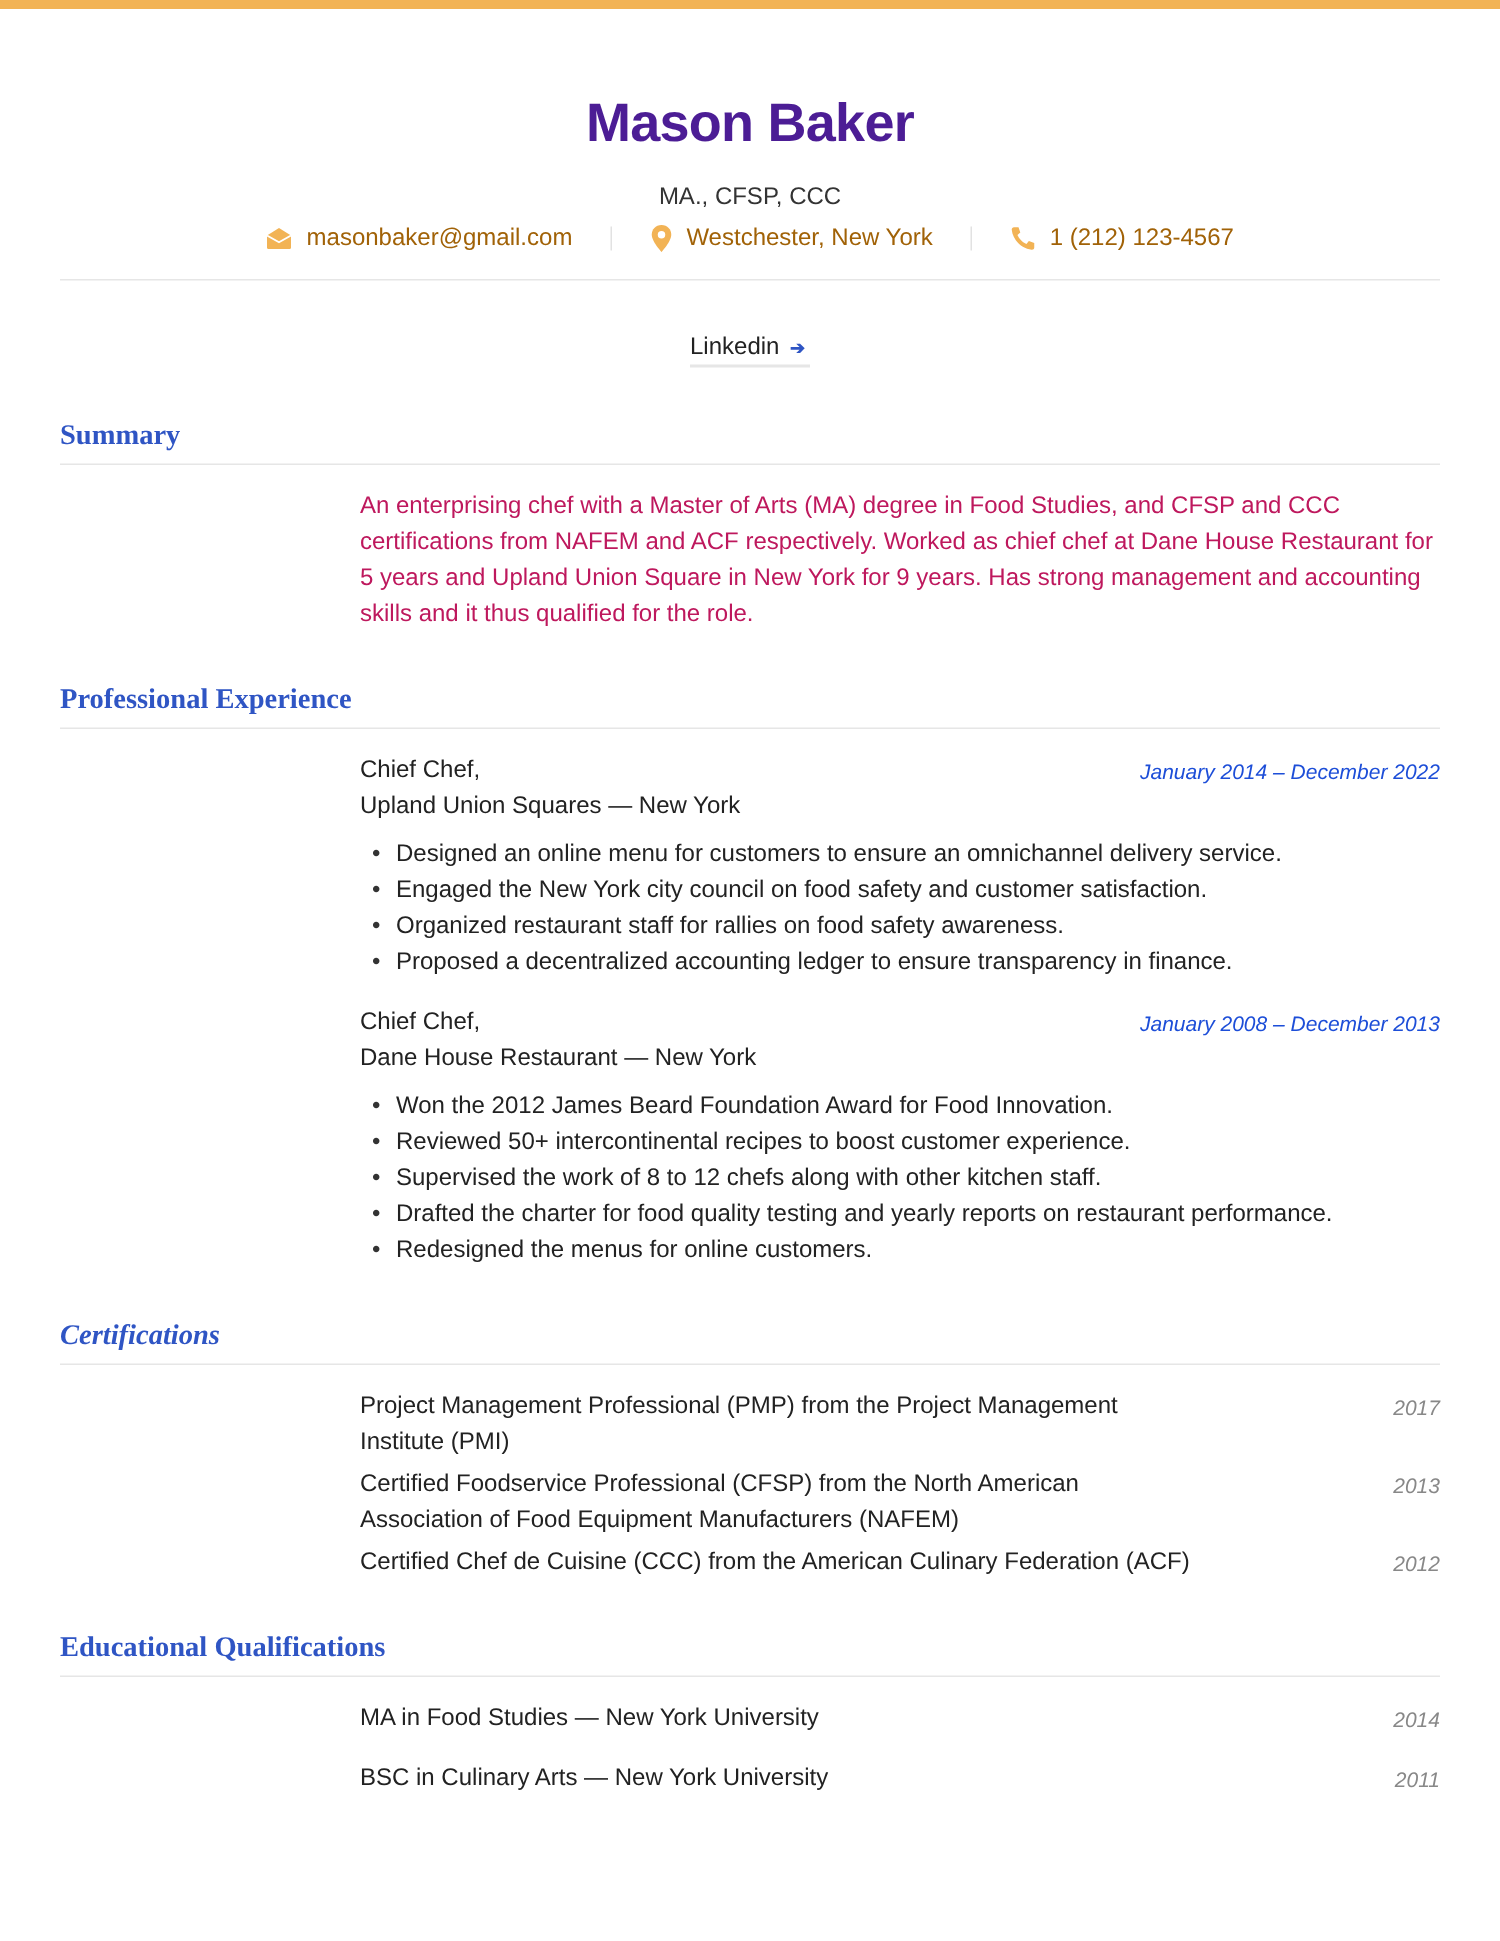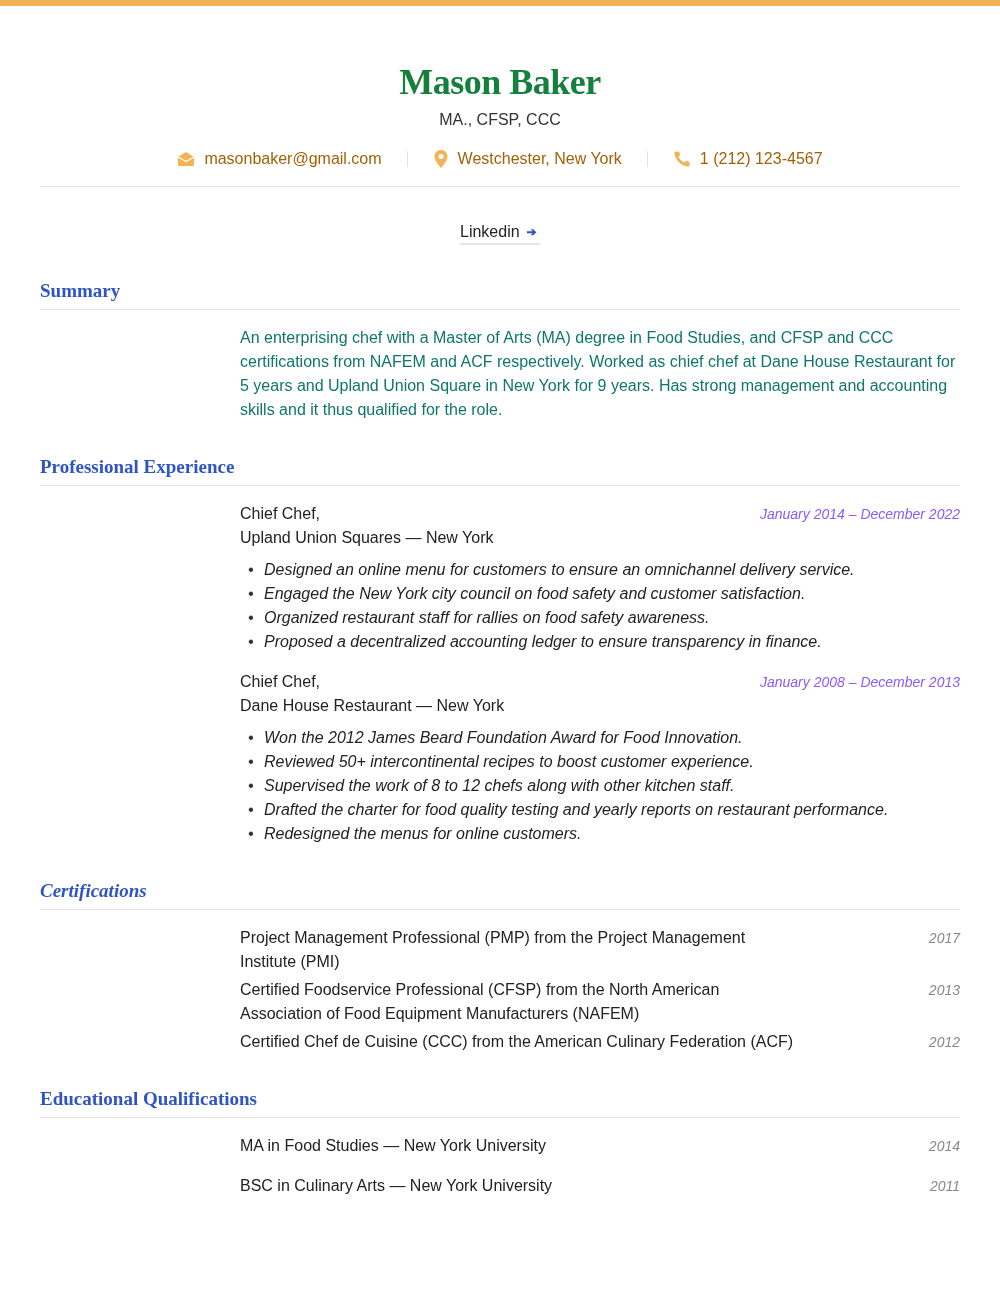--- a/index.html
+++ b/index.html
@@ -1,34 +1,34 @@
 <!DOCTYPE html>
 <html><head>
   <meta charset="utf-8">
   <style>
     * { box-sizing: border-box; margin: 0; padding: 0; }
     html, body { width: 1000px; height: 1294px; background: #ffffff; }
     body { font-family: "Liberation Sans", sans-serif; color: #222; position: relative; overflow: hidden; }
     .top-bar { position: absolute; left: 0; top: 0; width: 1000px; height: 6px; background: #f2b355; }
     .header { position: absolute; left: 0; top: 62px; width: 1000px; text-align: center; }
-    .name { font-family: Liberation Serif, serif; font-weight: bold; font-size: 36px; color: #15803d; line-height: 40px; letter-spacing: -0.5px; }
-    .creds { margin-top: 7px; font-size: 16px; color: #333; line-height: 22px; }
+    .name { font-family: Liberation Sans, sans-serif; font-weight: bold; font-size: 36px; color: #4c1d95; line-height: 40px; letter-spacing: -0.5px; }
+    .creds { margin-top: 19px; font-size: 16px; color: #333; line-height: 22px; }
     .contacts { position: absolute; top: 147px; left: 0; width: 1000px; display: flex; justify-content: center; align-items: center; font-size: 16px; color: #a16207; }
     .contact { display: flex; align-items: center; height: 24px; }
     .contact svg { margin-right: 9px; }
     .sep { width: 1px; height: 16px; background: #e2e2e2; margin: 0 25px; }
     .hr { position: absolute; left: 40px; width: 920px; height: 1px; background: #e6e6e6; }
     .linkedin { position: absolute; top: 221px; left: 460px; width: 80px; height: 24px; border-bottom: 2px solid #e6e6e6; font-size: 16px; color: #222; display: flex; align-items: center; text-decoration: none; }
     .linkedin .arrow { color: #2f55c4; font-size: 12px; margin-left: 7px; font-weight: bold; }
     .sec-title { position: absolute; left: 40px; font-family: "Liberation Serif", serif; font-weight: bold; font-size: 19px; color: #2f55c4; }
-    .body-col { position: absolute; left: 240px; width: 720px; font-size: 16px; line-height: 24px; color: #0f766e; }
+    .body-col { position: absolute; left: 240px; width: 720px; font-size: 16px; line-height: 24px; color: #be185d; }
     .summary { top: 326px; }
     .job { position: absolute; left: 240px; width: 720px; font-size: 16px; line-height: 24px; }
-    .job .date { position: absolute; right: 0; top: 0; font-style: italic; font-size: 14px; color: #8b5cf6; }
-    .job ul { list-style: none; margin-top: 8px; font-style: italic; }
+    .job .date { position: absolute; right: 0; top: 0; font-style: italic; font-size: 14px; color: #1d4ed8; }
+    .job ul { list-style: none; margin-top: 8px; }
     .job li { position: relative; padding-left: 24px; }
     .job li::before { content: "•"; position: absolute; left: 8px; color: #333; }
     .row { position: absolute; left: 240px; width: 720px; font-size: 16px; line-height: 24px; }
     .row .text { width: 560px; }
     .row .year { position: absolute; right: 0; top: 0; font-style: italic; font-size: 14px; color: #888; }
     b { font-weight: normal; margin-top: 11px; }
   </style>
 </head>
 <body>
 

